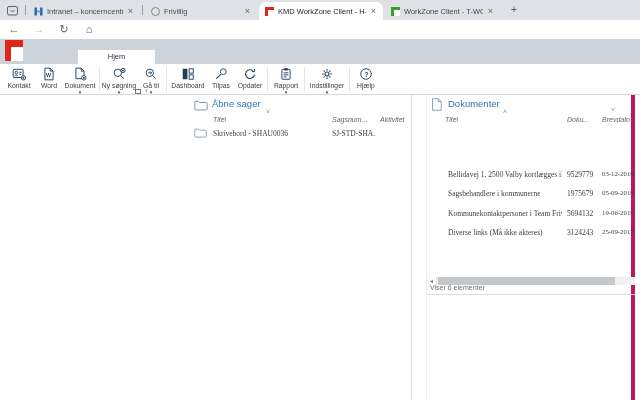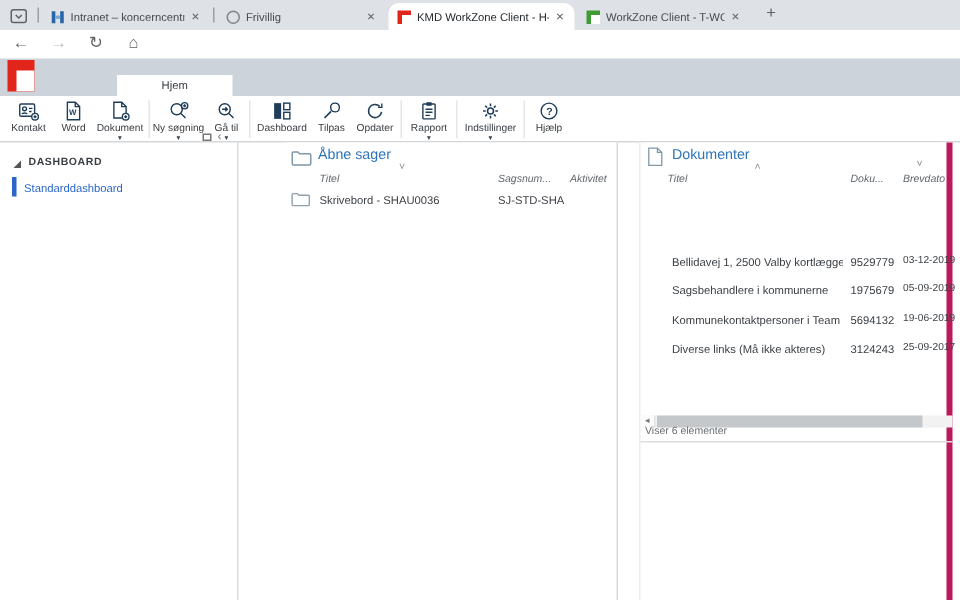--- a/index.html
+++ b/index.html
@@ -65,21 +65,21 @@
   .sb-item { position:absolute; left:16px; top:26px; font-size:7.5px; color:#2a65c8; }
 
   .panel { position:absolute; top:0; height:306px; background:#fff; }
   .panel-cases { left:160px; width:222px; border-right:1px solid #dadada;margin-left:30px; }
   .panel-docs  { left:426px; width:209px; border-left:1px solid #ececec; border-right:4px solid #be185d; }
   .ptitle { position:absolute; font-size:9.5px; color:#2e75b6; white-space:nowrap; }
   .phicon { position:absolute; }
   .pexpand { position:absolute; }
   .colhead { position:absolute; font-size:7px; font-style:italic; color:#63686d; white-space:nowrap; }
   .sortg { position:absolute; font-size:7px; color:#8a8f94; line-height:6px; }
-  .grow { position:absolute; height:14px; }
+  .grow { position:absolute; height:14px;font-family:Liberation Serif, serif; }
   .gcell { position:absolute; font-size:7.5px; color:#3c4146; white-space:nowrap; overflow:hidden; }
   .gdate { font-size:6.8px; }
 
   .hscroll { position:absolute; left:0; top:182px; width:208px; height:8px; background:#f2f2f2; }
   .hs-btn { position:absolute; left:0; top:0; width:10px; height:8px; background:#fbfbfb;
             border-right:1px solid #e0e0e0; font-size:6px; line-height:8px; text-align:center; color:#777; }
   .hs-thumb { position:absolute; left:11px; top:0; width:177px; height:8px; background:#c5c8cb; }
   .pstatus { position:absolute; left:3px; top:189px; font-size:7px; color:#6a6f74; }
   .pbottom { position:absolute; left:0; top:199px; width:208px; height:1px; background:#ddd; }
 
@@ -286,26 +286,20 @@
     </div>
   </div>
 
   <div class="collapse-ctl">
     <span class="dock-box"></span>
     <span class="coll-ch">‹</span>
   </div>
 
   <div class="main">
 
-    <div class="sidebar">
-      <span class="tree-arrow"></span>
-      <span class="sb-section">DASHBOARD</span>
-      <span class="sb-selbar"></span>
-      <span class="sb-item">Standarddashboard</span>
-    </div>
 
     <div class="panel panel-cases">
       <span class="phicon" style="left:4px;top:4px">
         <svg width="14" height="12" viewBox="0 0 17 14" fill="none" stroke="#8097a6" stroke-width="1.2">
             <path d="M1 3.5c0-.6.4-1 1-1h3.5L7 4h8c.6 0 1 .4 1 1v7c0 .6-.4 1-1 1H2c-.6 0-1-.4-1-1z"></path>
           </svg>
       </span>
       <span class="ptitle" style="left:22px;top:3px">Åbne sager</span>
       <span class="pexpand" style="left:248px;top:4px">
         <svg width="9" height="9" viewBox="0 0 12 12" fill="none" stroke="#8a8f94" stroke-width="1.2">

